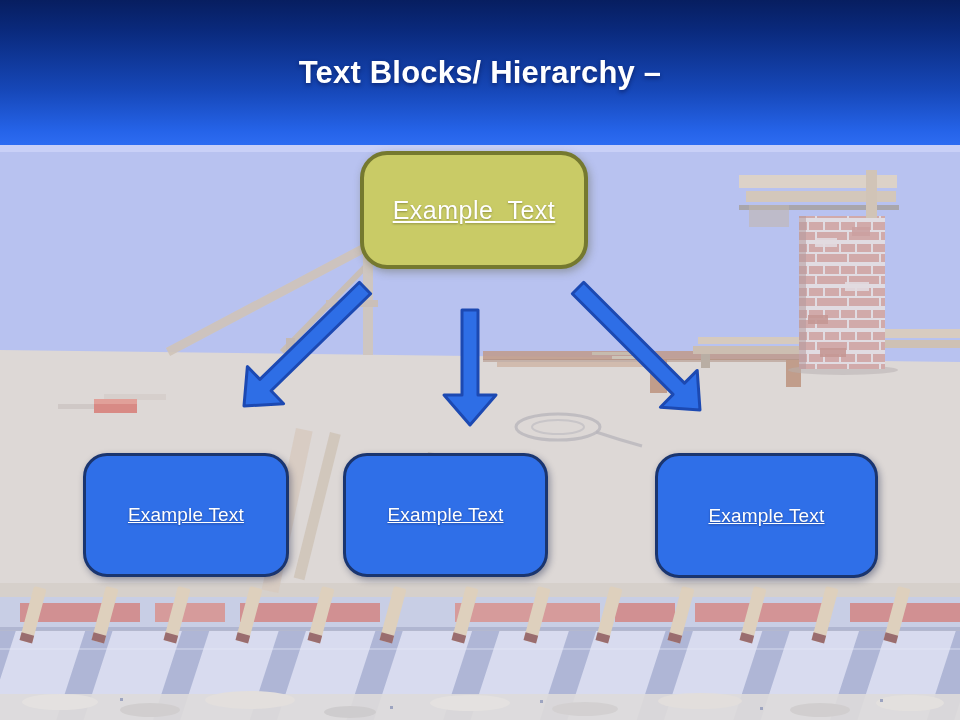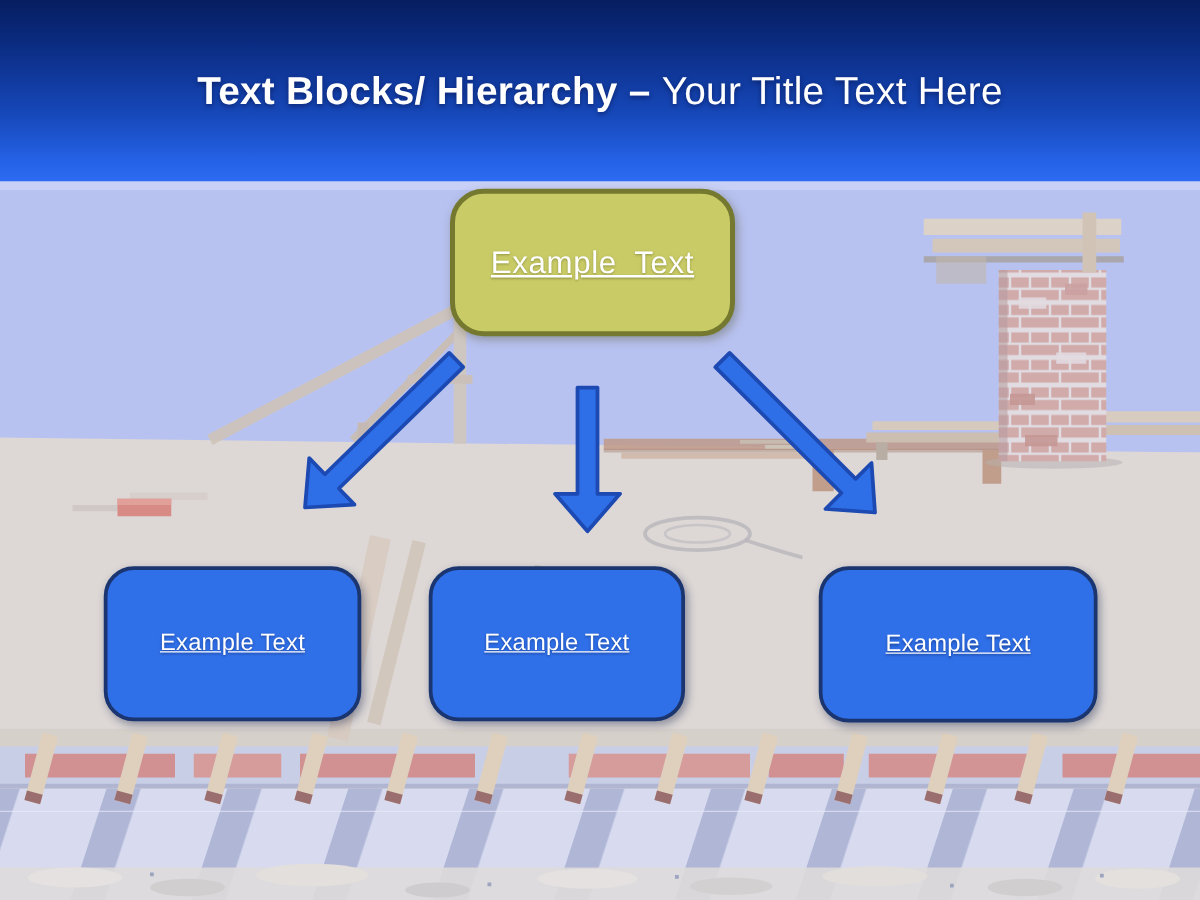--- a/index.html
+++ b/index.html
@@ -203,21 +203,20 @@
     <g fill="#2e6ee6" stroke="#1c49b2" stroke-width="3" stroke-linejoin="round">
       <polygon points="359.4,282.3 259.9,379.4 247.4,366.5 244,406 283.6,403.7 271.1,390.8 370.6,293.7"></polygon>
       <polygon points="462,310 462,395 444,395 470,425 496,395 478,395 478,310"></polygon>
       <polygon points="572.3,293.7 673.1,394.4 660.4,407.2 700,410 697.2,370.4 684.5,383.1 583.7,282.3"></polygon>
     </g>
   </svg>
 
   <div class="header">
     <h1 class="title">
       <span class="bold">Text Blocks/ Hierarchy –</span>
-      <span class="normal">Your Title Text Here</span>
     </h1>
   </div>
 
   <div class="node root-node" id="root">
     <span>Example Text</span>
   </div>
   <div class="node child-node" id="child-1">
     <span>Example Text</span>
   </div>
   <div class="node child-node" id="child-2">

